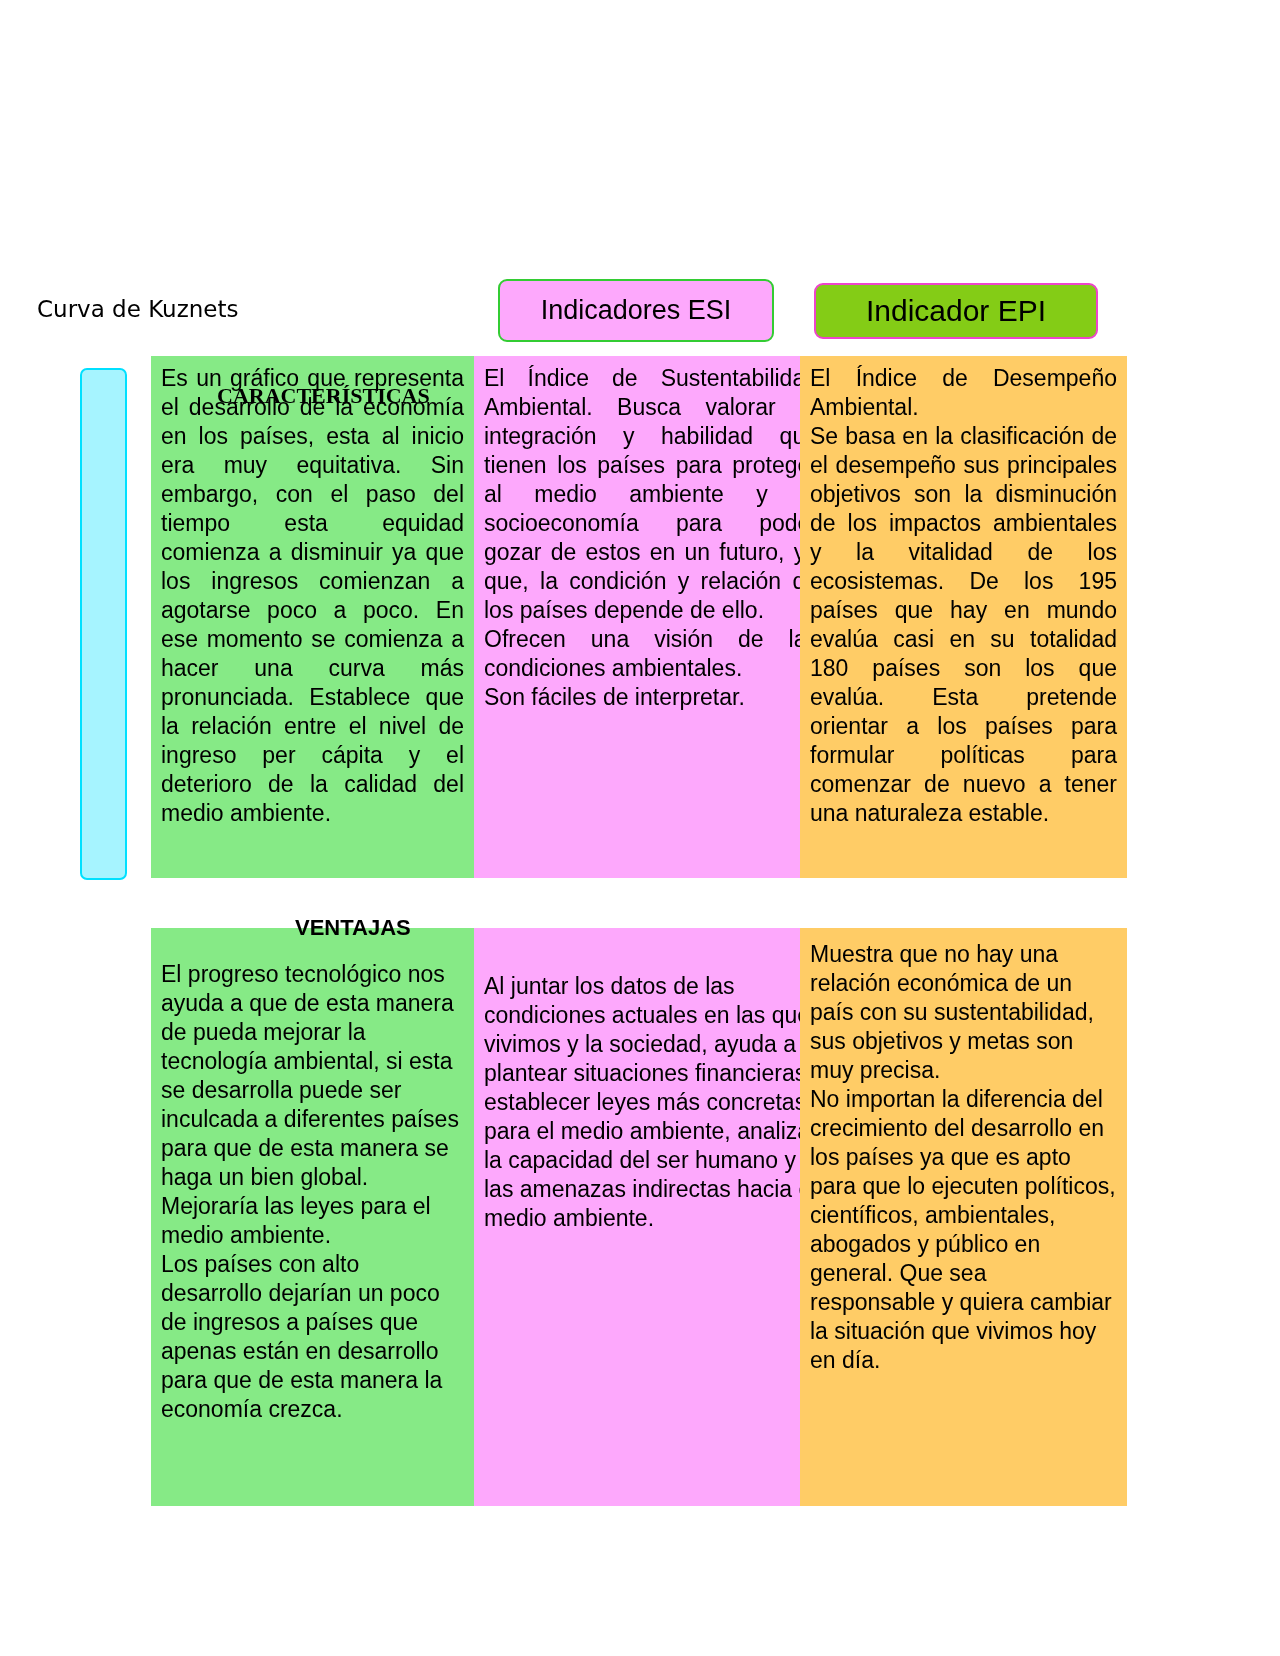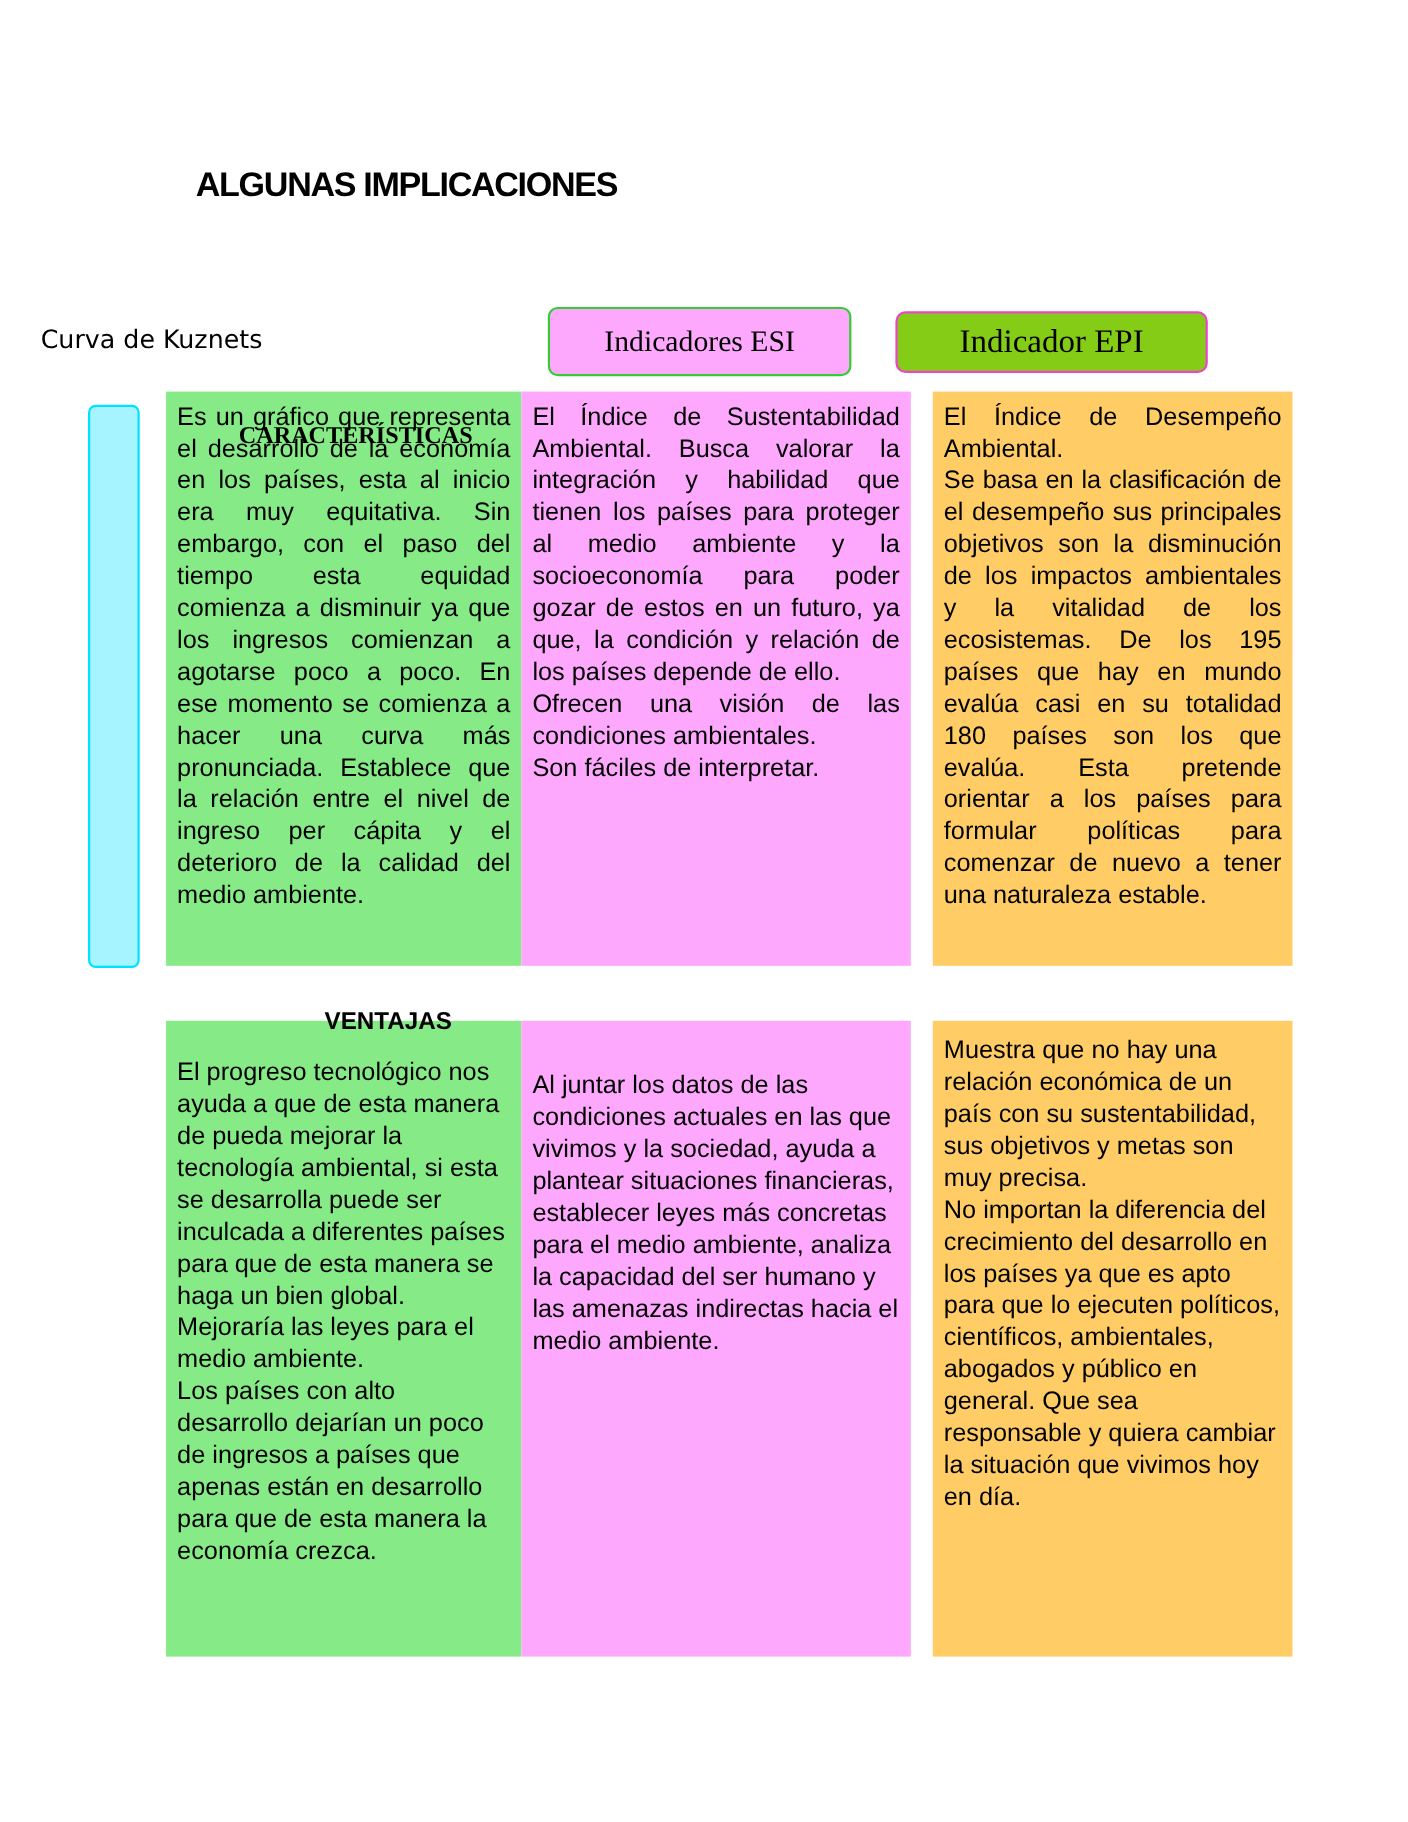--- a/index.html
+++ b/index.html
@@ -8,21 +8,21 @@
       position: absolute; left: 178px; top: 148px; width: 820px;
       font-family: "Liberation Sans", sans-serif; font-weight: bold;
       font-size: 31px; line-height: 39px; color: #000; letter-spacing: -1.2px;
     }
     .kuznets {
       position: absolute; left: 37px; top: 296px;
       font-family: "DejaVu Sans", sans-serif; font-size: 23px; color: #000;
     }
     .header-box {
       position: absolute; box-sizing: border-box; border-radius: 9px;
-      font-family: Liberation Serif, serif; color: #000;
+      font-family: Liberation Sans, sans-serif; color: #000;
       display: flex; align-items: center; justify-content: center;
     }
     .esi { left: 498px; top: 279px; width: 276px; height: 63px; background: #fda8fc; border: 2px solid #33cc33; font-size: 27px; }
     .epi { left: 814px; top: 283px; width: 284px; height: 56px; background: #84cc16; border: 2px solid #ee44cc; font-size: 30px; }
     .cyan-bar {
       position: absolute; left: 80px; top: 368px; width: 47px; height: 512px;
       box-sizing: border-box; background: #a6f4ff; border: 2px solid #00e0ff; border-radius: 7px;
     }
     .cell {
       position: absolute; box-sizing: border-box; padding: 8px 10px 0 10px;
@@ -30,33 +30,32 @@
       white-space: pre-line;
     }
     .justify { text-align: justify; text-align-last: left; }
     .green { background: #86ea86; }
     .pink { background: #fda8fc; }
     .orange { background: #ffcc66; }
     .r1 { top: 356px; height: 522px; }
     .r2 { top: 928px; height: 578px; }
     .c1 { left: 151px; width: 323px; }
     .c2 { left: 474px; width: 354px; }
-    .c3 { left: 800px; width: 327px; margin-left: 48px; }
+    .c3 { left: 800px; width: 327px; }
     .row-label {
       position: absolute; font-family: "Liberation Sans", sans-serif; font-weight: bold;
       font-size: 22px; color: #000; z-index: 2;
     }
     .lbl-car { left: 217px; top: 383px; font-family: Liberation Serif, serif; }
     .lbl-ven { left: 295px; top: 915px; }
   </style>
 </head>
 <body>
 
 <div class="title">
-  <div>ALGUNAS IMPLICACIONES</div>
 </div>
 
 <div class="kuznets">Curva de Kuznets</div>
 <div class="header-box esi">
   <span>Indicadores ESI</span>
 </div>
 <div class="header-box epi">
   <span>Indicador EPI</span>
 </div>
 

